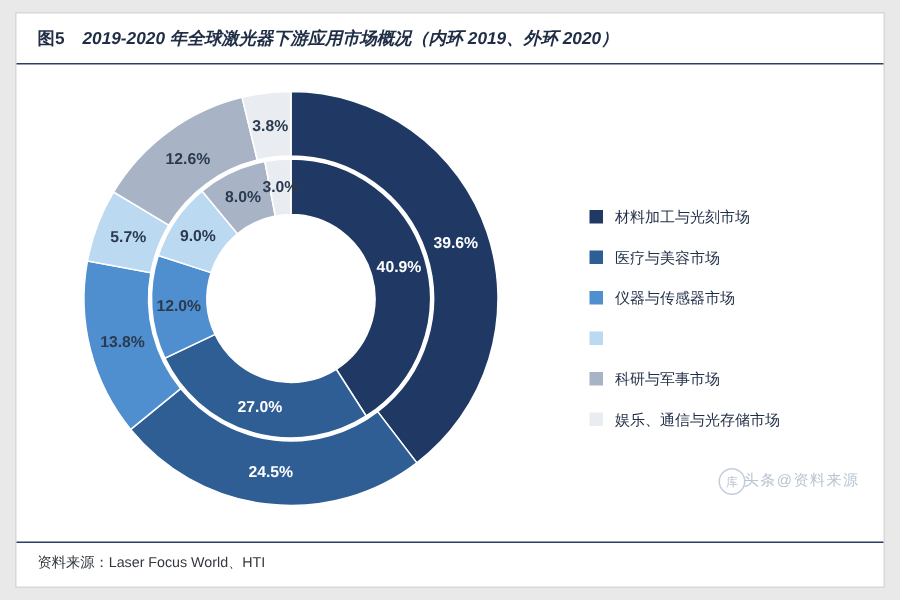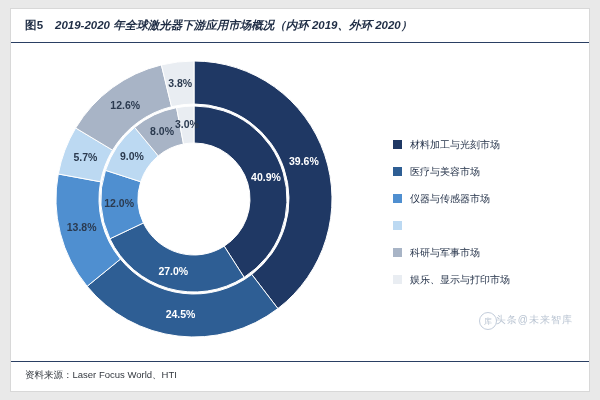--- a/index.html
+++ b/index.html
@@ -136,25 +136,25 @@
       </div>
       <div class="legend-row">
         <span class="legend-swatch" style="background: rgb(188, 217, 242);"></span>
       </div>
       <div class="legend-row">
         <span class="legend-swatch" style="background: rgb(168, 180, 198);"></span>
         <span class="legend-label">科研与军事市场</span>
       </div>
       <div class="legend-row">
         <span class="legend-swatch" style="background: rgb(233, 237, 242);"></span>
-        <span class="legend-label">娱乐、显示与打印市场</span>
+        <span class="legend-label">娱乐、通信与光存储市场</span>
       </div>
     </div>
 
     <div class="wm-badge">库</div>
-    <div class="wm">头条@未来智库</div>
+    <div class="wm">头条@资料来源</div>
   </div>
 
   <div class="fig-footer">
     <div class="fig-source">资料来源：Laser Focus World、HTI</div>
   </div>
 
 </div>
 
 </body></html>

